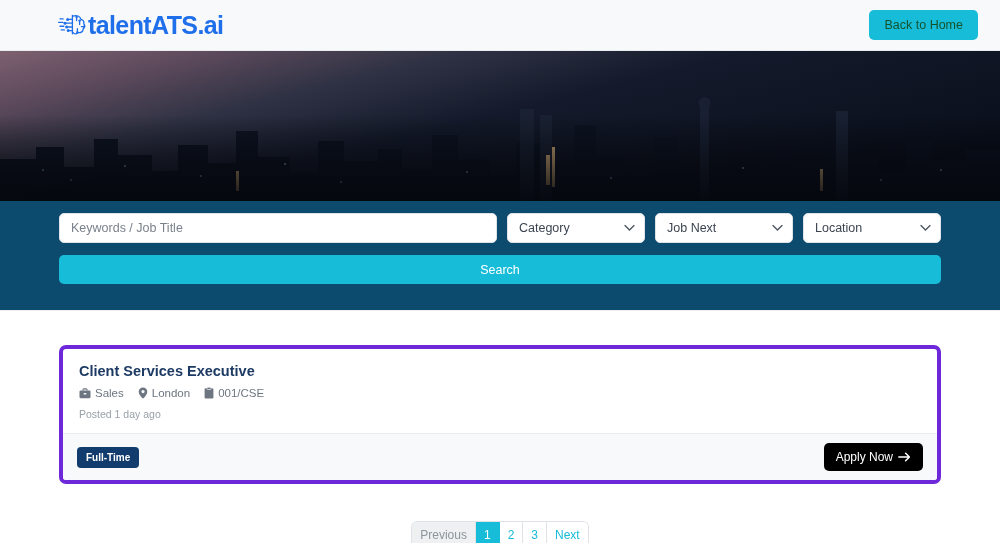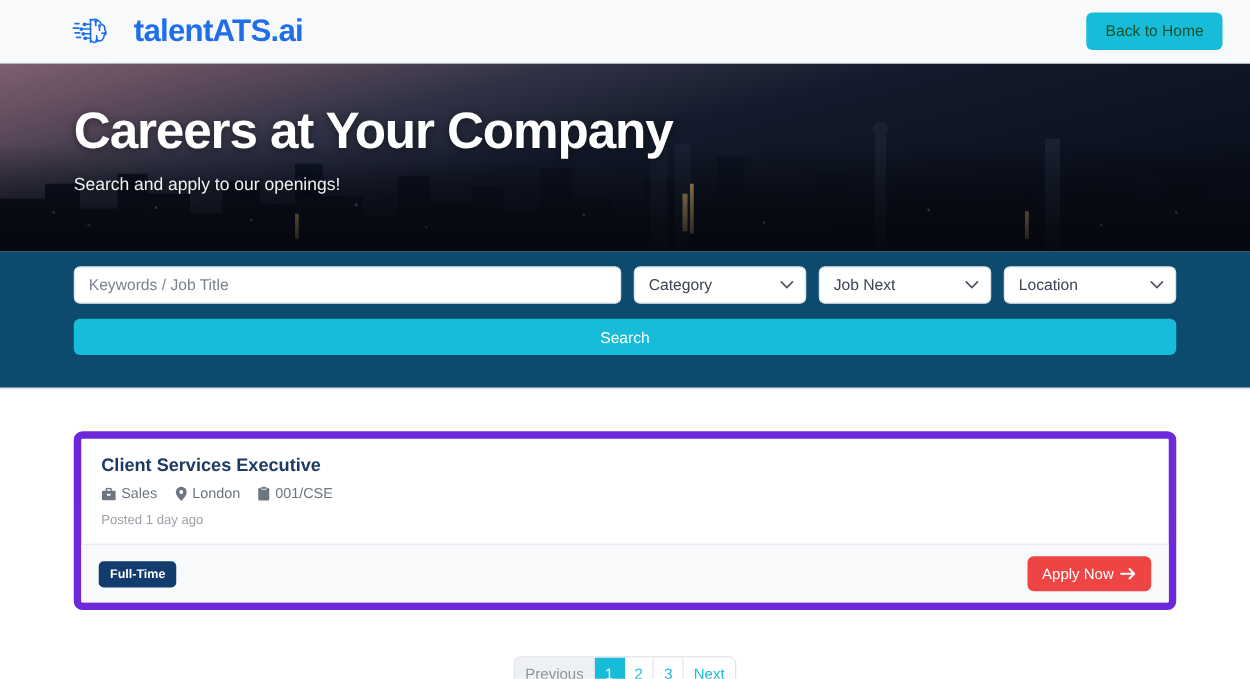--- a/index.html
+++ b/index.html
@@ -13,21 +13,21 @@
   
   .site-header {
     height: 51px;
     background: #f8f9fb;
     border-bottom: 1px solid #e9ecef;
     display: flex;
     align-items: center;
     justify-content: space-between;
     padding: 0 22px 0 57px;
   }
-  .brand { display: flex; align-items: center; gap: 20px; }
+  .brand { display: flex; align-items: center; gap: 1px; }
   .brand-icon { width: 30px; height: 26px; display: block; flex: none; }
   .brand-text {
     font-size: 25px;
     font-weight: 700;
     color: #1f6fea;
     letter-spacing: -0.6px;
     line-height: 1;
   }
   .btn-home {
     background: #17bcd9;
@@ -124,21 +124,21 @@
     border-radius: 5px;
     height: 29px;
     font-size: 12.5px;
     font-family: "Liberation Sans", sans-serif;
     cursor: pointer;
   }
 
   
   .results { padding: 34px 59px 0 59px; background: #ffffff; }
   .job-card {
-    border: 6px solid #6d28d9;
+    border: 4px solid #6d28d9;
     border-radius: 7px;
     background: #ffffff;
     overflow: hidden;
   }
   .job-body { padding: 14px 16px 13px 16px; }
   .job-title {
     color: #1c3a63;
     font-size: 14.5px;
     font-weight: 700;
     margin-bottom: 8px;
@@ -167,21 +167,21 @@
   .badge {
     background: #123c6e;
     color: #ffffff;
     font-size: 10px;
     font-weight: 700;
     border-radius: 4px;
     padding: 5px 9px;
     display: inline-block;
   }
   .btn-apply {
-    background: #ef4444;
+    background: #000000;
     color: #ffffff;
     border: none;
     border-radius: 5px;
     font-size: 12px;
     font-family: "Liberation Sans", sans-serif;
     padding: 7px 12px;
     cursor: pointer;
     display: inline-flex;
     align-items: center;
     gap: 5px;
@@ -363,24 +363,20 @@
       <rect x="284" y="112" width="2" height="2"></rect>
         <rect x="340" y="130" width="2" height="2"></rect>
       <rect x="466" y="120" width="2" height="2"></rect>
         <rect x="610" y="126" width="2" height="2"></rect>
       <rect x="742" y="116" width="2" height="2"></rect>
         <rect x="880" y="128" width="2" height="2"></rect>
       <rect x="940" y="118" width="2" height="2"></rect>
     </g>
     <rect y="64" width="1000" height="86" fill="url(#glow)"></rect>
   </svg>
-  <div class="hero-inner">
-    <h1 class="hero-title">Careers at Your Company</h1>
-    <p class="hero-sub">Search and apply to our openings!</p>
-  </div>
 </section>
 
 <section class="search-band">
   <div class="search-row">
     <input class="kw-input" type="text" placeholder="Keywords / Job Title" style="">
 
     <div class="select-wrap">
       <div class="sel-box">
           <span>Category</span>
         </div>

